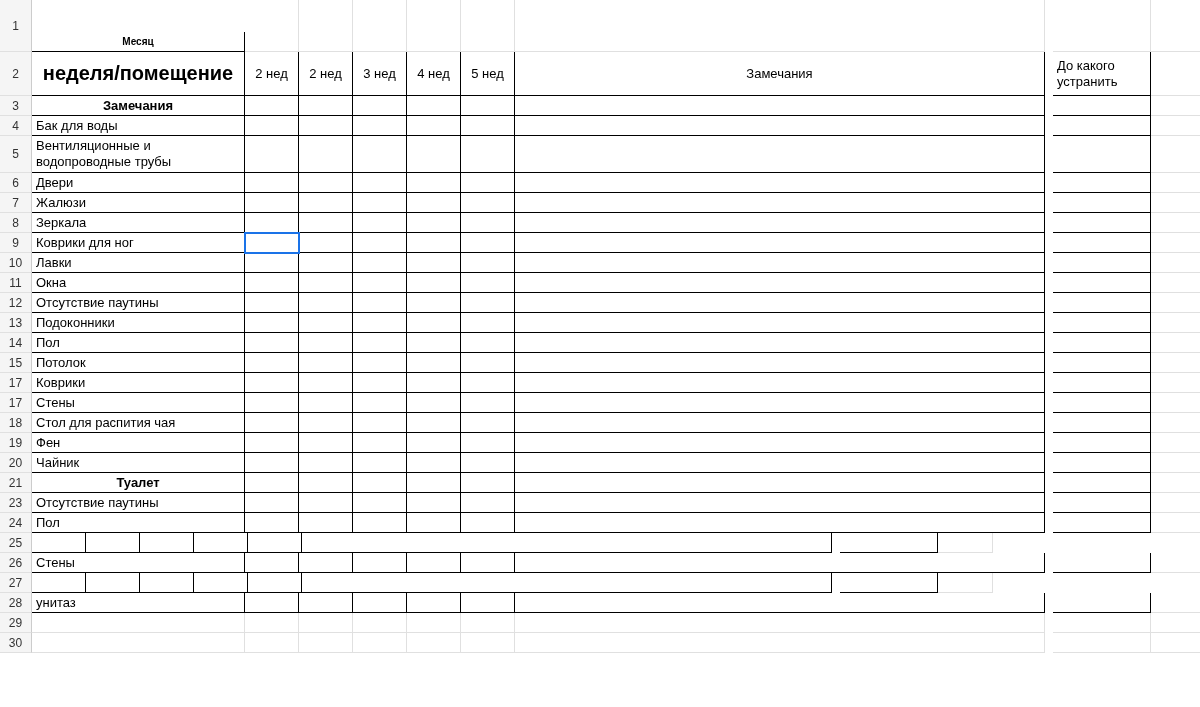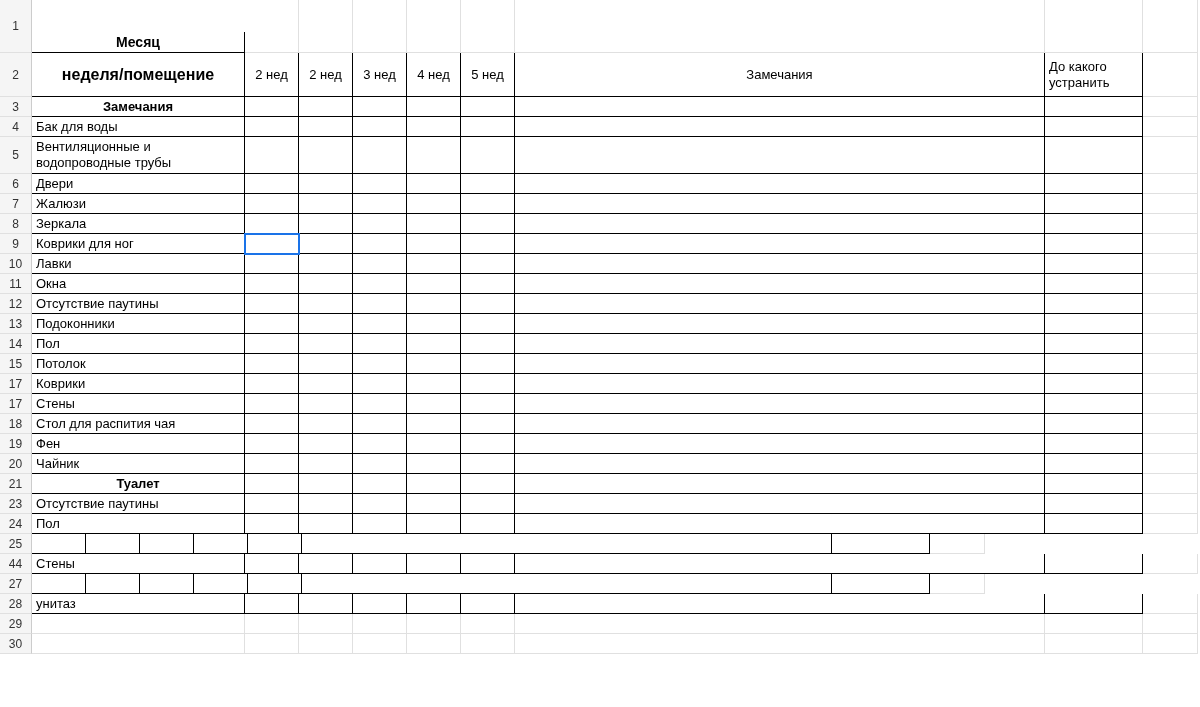--- a/index.html
+++ b/index.html
@@ -47,32 +47,32 @@
       background: #fff;
       overflow: hidden;
     }
     .cell.no-border {
       border-right: 1px solid #e0e0e0;
       border-bottom: 1px solid #e0e0e0;
     }
     .col-a { width: 213px; min-width: 213px; }
     .col-week { width: 54px; min-width: 54px; justify-content: center; }
     .col-notes { width: 530px; min-width: 530px; justify-content: center; }
-    .col-deadline { width: 98px; min-width: 98px; }
+    .col-deadline { width: 98px; min-width: 98px; margin-left: 8px; }
     .col-extra { width: 55px; min-width: 55px; }
     
     .header-month {
       font-weight: bold;
-      font-size: 14px;
+      font-size: 10px;
       justify-content: center;
       margin-top: 32px;
     }
     .header-main {
       font-weight: bold;
-      font-size: 16px;
+      font-size: 20px;
       justify-content: center;
       min-height: 44px;
     }
     .header-week {
       justify-content: center;
       min-height: 44px;
     }
     .section-header {
       font-weight: bold;
       justify-content: center;
@@ -384,21 +384,21 @@
     <div class="cell col-week"></div>
       <div class="cell col-week"></div>
       <div class="cell col-week"></div>
       <div class="cell col-week"></div>
       <div class="cell col-week"></div>
     <div class="cell col-notes"></div>
       <div class="cell col-deadline"></div>
       <div class="cell col-extra no-border"></div>
   </div>
   <div class="row row-normal">
-    <div class="row-num">44</div>
+    <div class="row-num">26</div>
     <div class="cell col-a">Стены</div>
     <div class="cell col-week"></div>
       <div class="cell col-week"></div>
       <div class="cell col-week"></div>
       <div class="cell col-week"></div>
       <div class="cell col-week"></div>
     <div class="cell col-notes"></div>
       <div class="cell col-deadline"></div>
       <div class="cell col-extra no-border"></div>
   </div>

